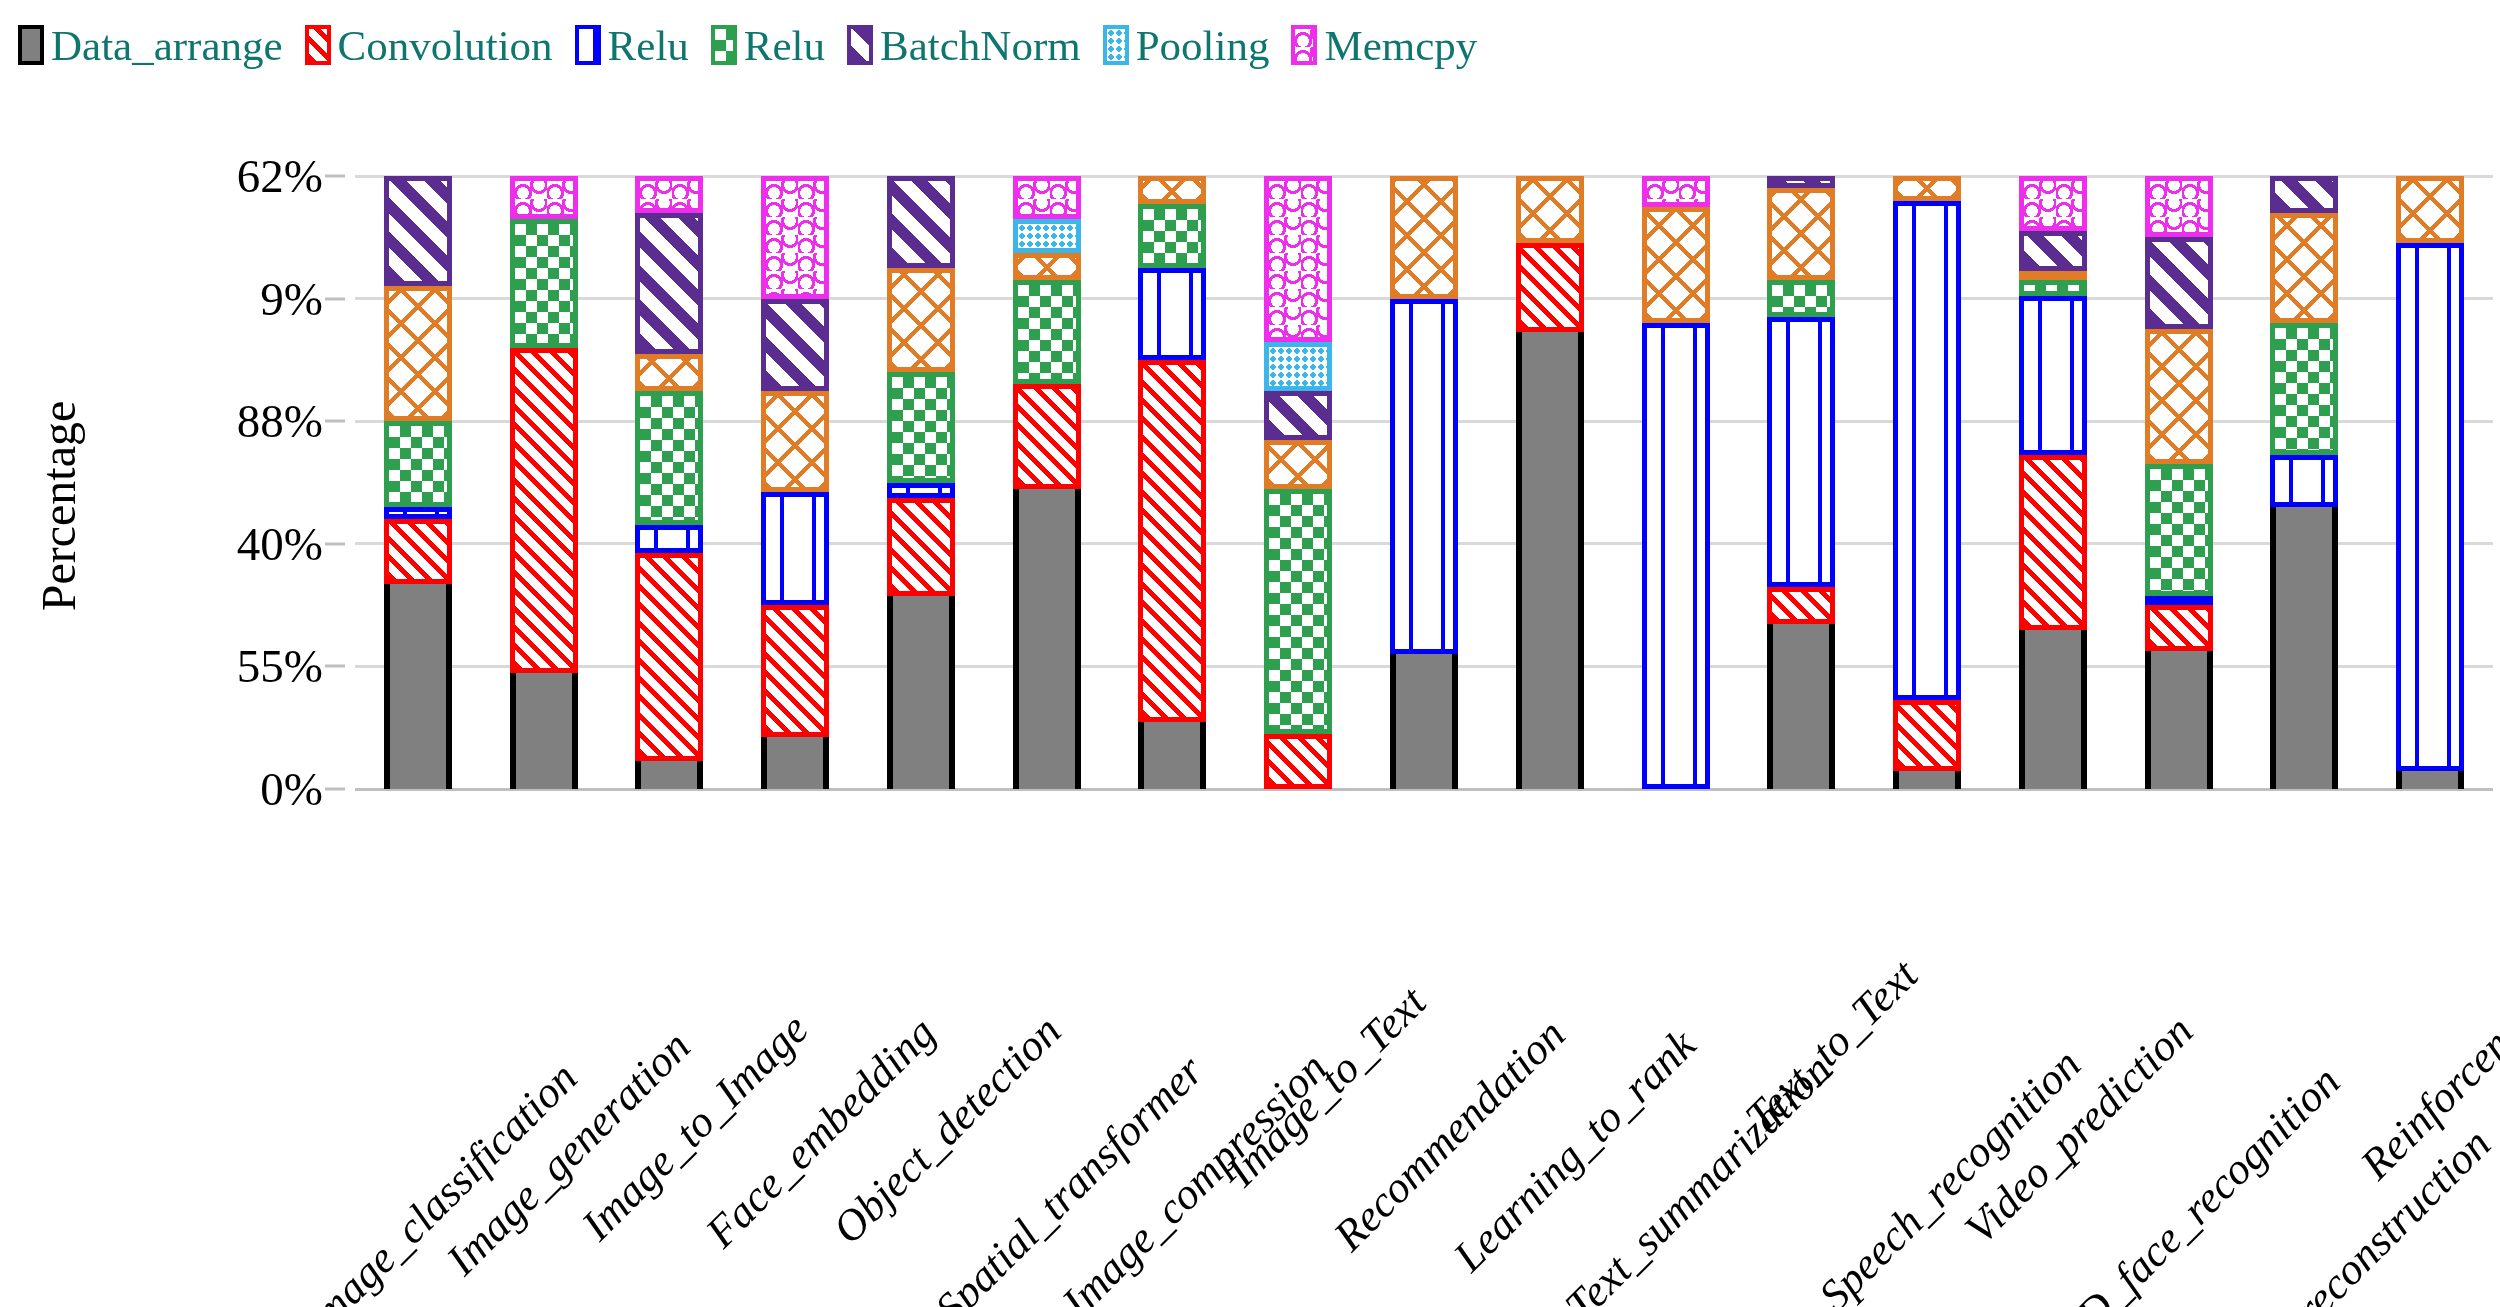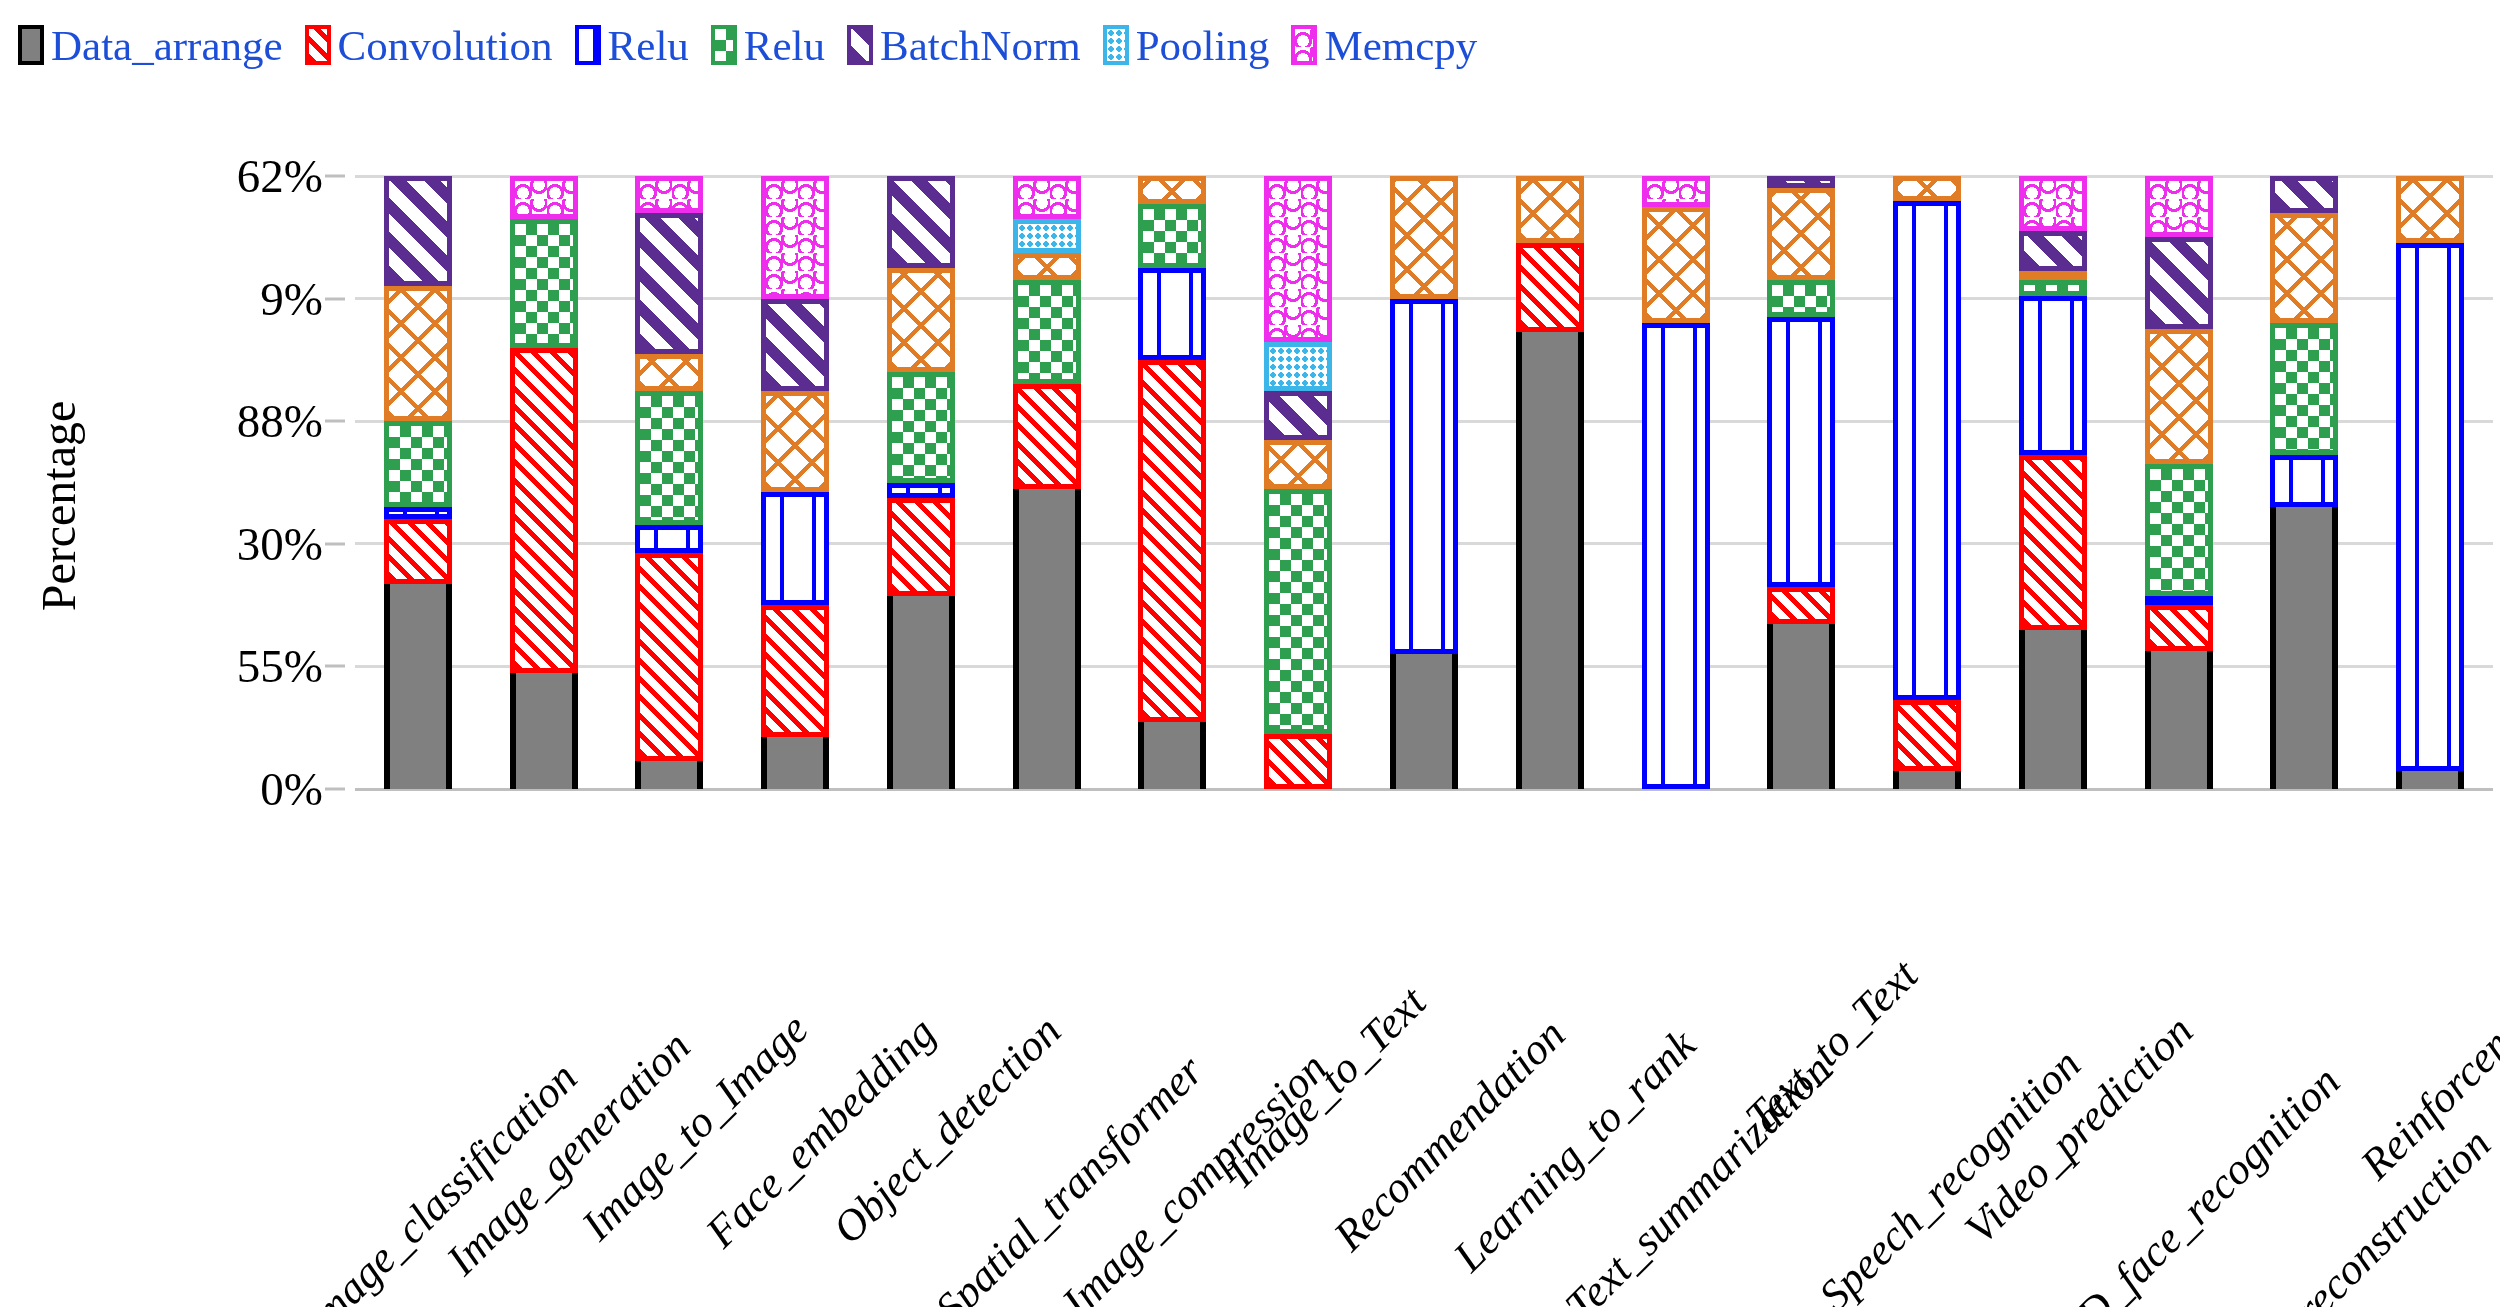--- a/index.html
+++ b/index.html
@@ -3,21 +3,21 @@
 <meta charset="utf-8">
 <style>
   html,body{margin:0;padding:0;background:#ffffff;}
   body{width:2500px;height:1307px;font-family:"Liberation Serif",serif;overflow:hidden;position:relative;}
 
   
   #legend{position:absolute;left:18px;top:14px;width:2470px;height:62px;
           display:flex;align-items:center;gap:0px;white-space:nowrap;}
   .legend-item{display:flex;align-items:center;margin-right:22px;}
   .legend-swatch{width:26px;height:40px;box-sizing:border-box;margin-right:7px;flex:0 0 auto;}
-  .legend-label{font-size:43px;line-height:43px;color:#1d4ed8;font-family:"Liberation Serif",serif;}
+  .legend-label{font-size:43px;line-height:43px;color:#0f766e;font-family:"Liberation Serif",serif;}
 
   
   #plot-area{position:absolute;left:355px;top:176px;width:2138px;height:613px;}
   #grid{position:absolute;inset:0;}
   .gridline{position:absolute;left:0;width:100%;height:3px;background:#d9d9d9;}
   .gridline.zero{background:#bfbfbf;}
 
   #bars{position:absolute;inset:0;display:flex;align-items:flex-end;}
   .bar-slot{flex:1 1 0;height:100%;position:relative;display:flex;justify-content:center;align-items:flex-end;}
   .bar{position:relative;width:68px;height:100%;}
@@ -77,21 +77,21 @@
 
 <div id="ylabel-wrap">
   <div id="ylabel">Percentage</div>
 </div>
 <div id="yaxis">
     <div class="ytickmark" style="top: 613px;"></div>
     <div class="ytick" style="top: 613px;">0%</div>
     <div class="ytickmark" style="top: 490.4px;"></div>
     <div class="ytick" style="top: 490.4px;">55%</div>
     <div class="ytickmark" style="top: 367.8px;"></div>
-    <div class="ytick" style="top: 367.8px;">30%</div>
+    <div class="ytick" style="top: 367.8px;">40%</div>
     <div class="ytickmark" style="top: 245.2px;"></div>
     <div class="ytick" style="top: 245.2px;">88%</div>
     <div class="ytickmark" style="top: 122.6px;"></div>
     <div class="ytick" style="top: 122.6px;">9%</div>
     <div class="ytickmark" style="top: 0px;"></div>
     <div class="ytick" style="top: 0px;">62%</div>
   </div>
 
 <div id="plot-area">
   <div id="grid">

